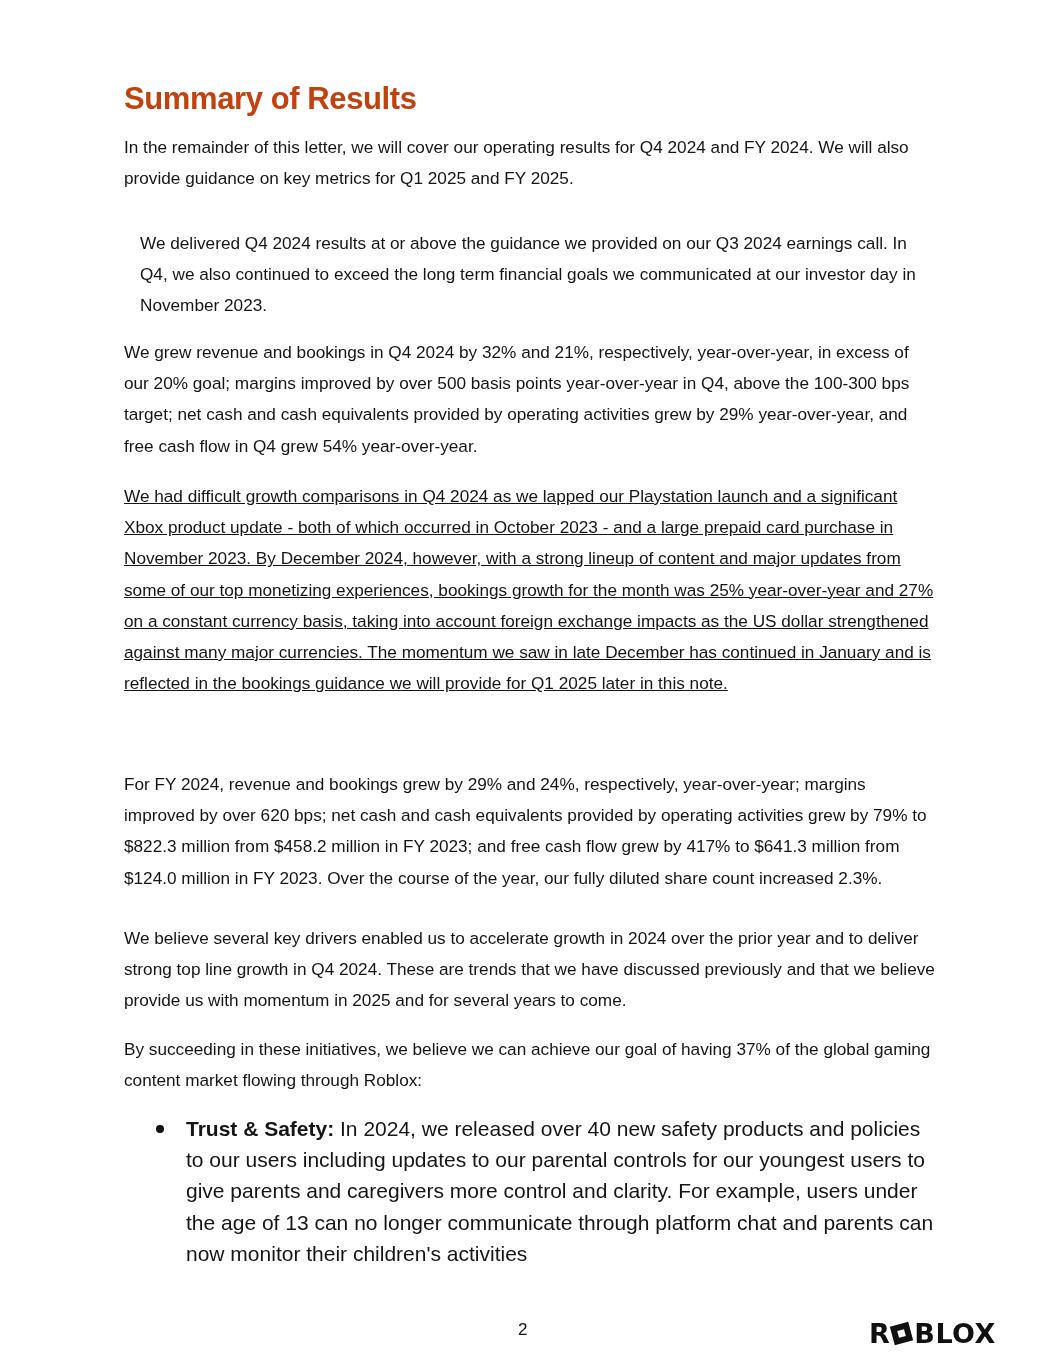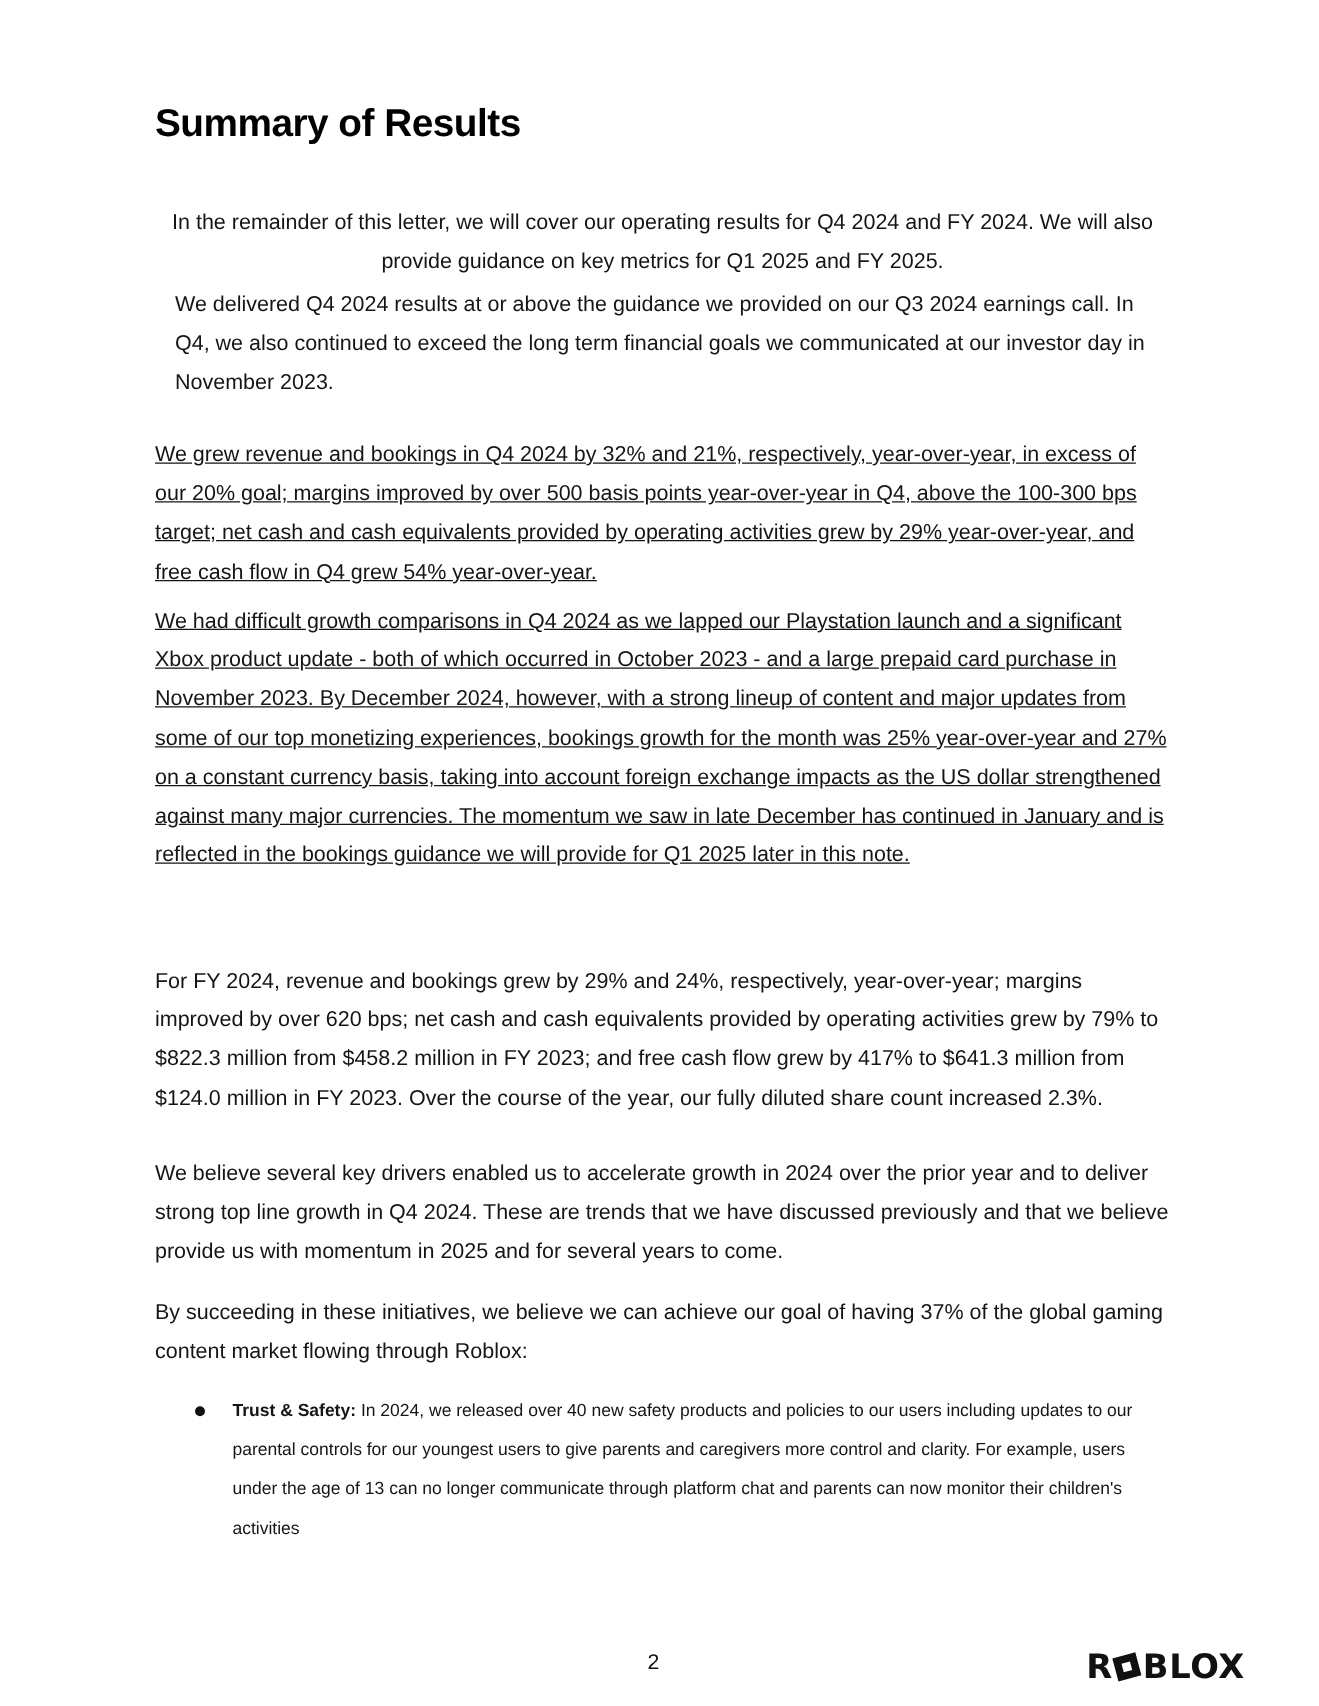--- a/index.html
+++ b/index.html
@@ -20,48 +20,48 @@
       left: 124px;
       top: 78px;
       width: 812px;
     }
     h1.title {
       margin: 0;
       font-size: 31px;
       font-weight: 700;
       letter-spacing: -0.4px;
       line-height: 42px;
-      color: #000000;
+      color: #c2410c;
     }
     .para {
       margin: 0;
       font-size: 17.2px;
       line-height: 31.2px;
       color: #151515;
     }
-    .p1 { position: absolute; top: 84px; text-align: center; }
+    .p1 { position: absolute; top: 54px; }
     .p2 { position: absolute; top: 150px; margin-left: 16px; }
-    .p3 { position: absolute; top: 270px; text-decoration: underline; }
+    .p3 { position: absolute; top: 259px; }
     .p4 { position: absolute; top: 403px; text-decoration: underline; }
     .p5 { position: absolute; top: 691px; }
     .p6 { position: absolute; top: 845px; }
     .p7 { position: absolute; top: 956px; }
     .bullet-list {
       position: absolute;
       top: 1035px;
       left: 0;
       width: 812px;
       margin: 0;
       padding: 0;
       list-style: none;
     }
     .bullet-item {
       position: relative;
       padding-left: 62px;
-      font-size: 14px;
+      font-size: 21px;
       line-height: 31.2px;
       color: #151515;
     }
     .bullet-dot {
       position: absolute;
       left: 32px;
       top: 12px;
       width: 8px;
       height: 8px;
       border-radius: 50%;

